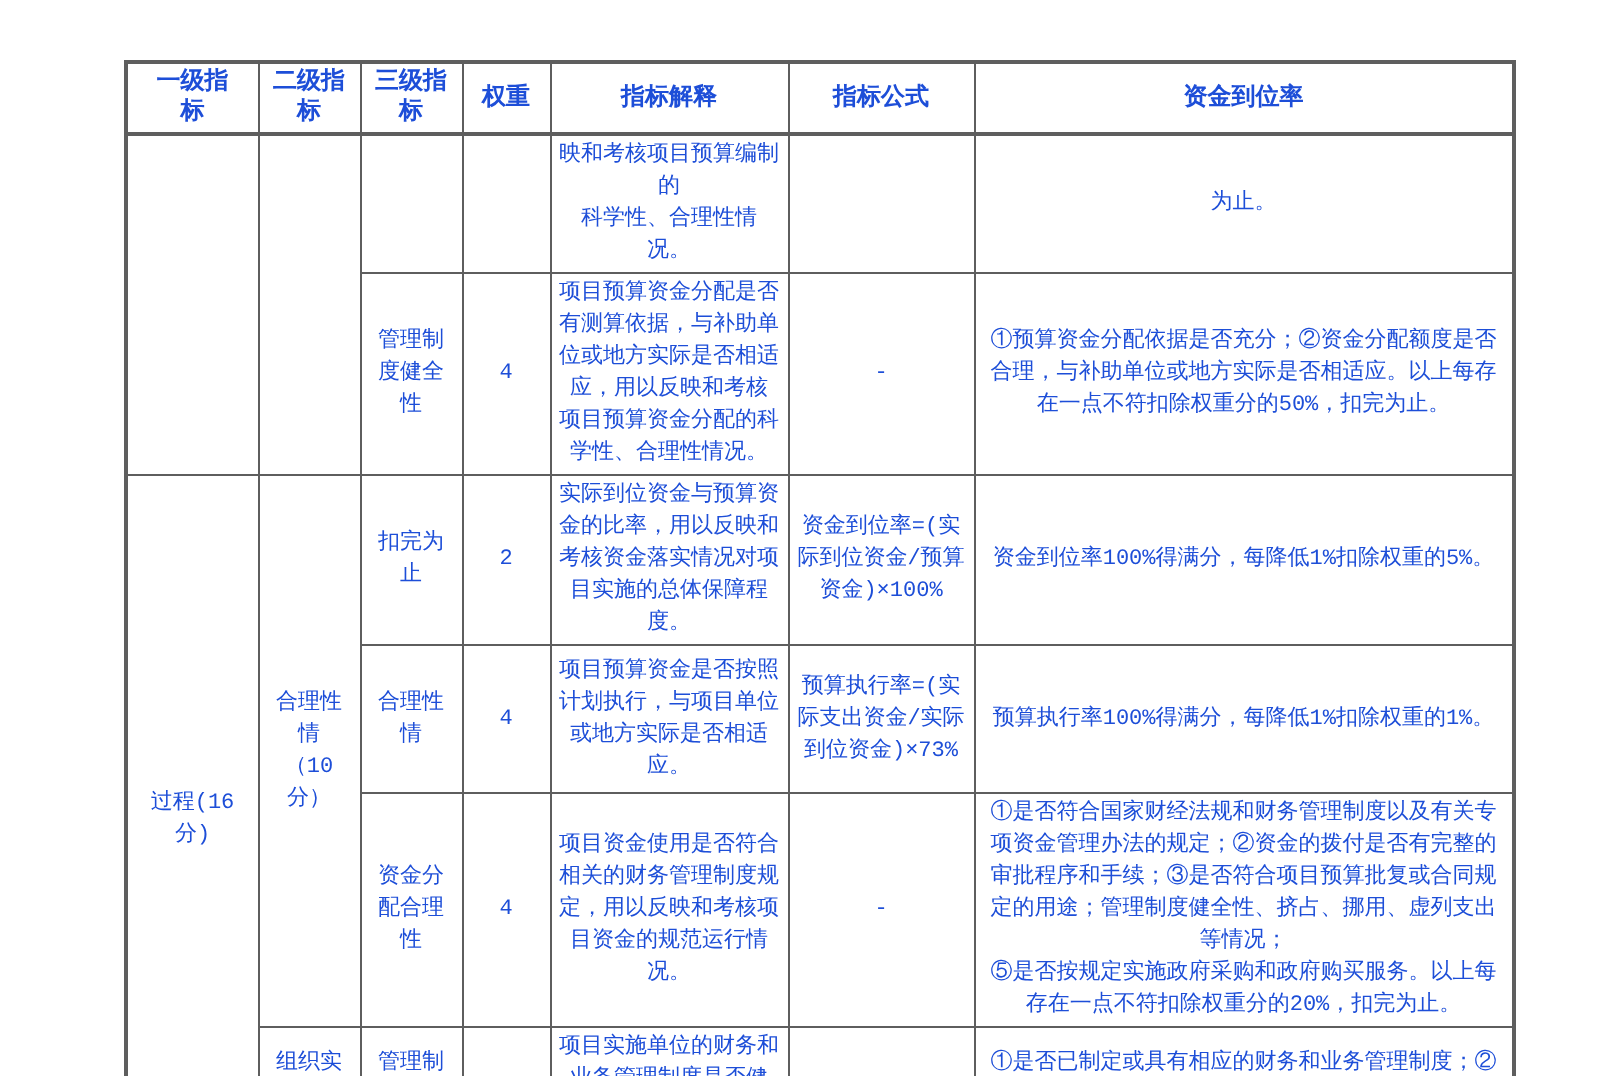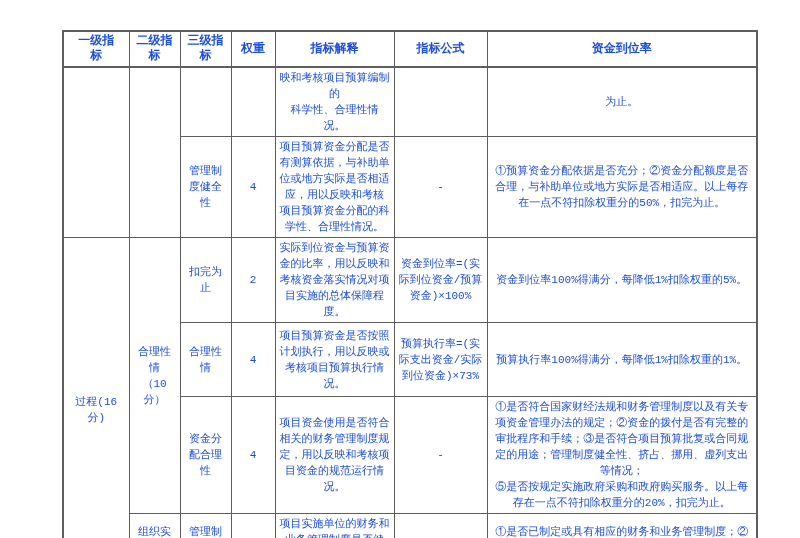--- a/index.html
+++ b/index.html
@@ -132,21 +132,21 @@
       <td>扣完为止</td>
       <td>2</td>
       <td>实际到位资金与预算资金的比率，用以反映和考核资金落实情况对项目实施的总体保障程度。</td>
       <td>资金到位率=(实际到位资金/预算资金)×100%</td>
       <td class="score-cell">资金到位率100%得满分，每降低1%扣除权重的5%。</td>
     </tr>
 
     <tr class="r4">
       <td>合理性情</td>
       <td>4</td>
-      <td>项目预算资金是否按照计划执行，用以反映或考核项目预算执行情况。</td>
+      <td>项目预算资金是否按照计划执行，与项目单位或地方实际是否相适应。</td>
       <td>预算执行率=(实际支出资金/实际到位资金)×73%</td>
       <td class="score-cell">预算执行率100%得满分，每降低1%扣除权重的1%。</td>
     </tr>
 
     <tr class="r5">
       <td>资金分配合理性</td>
       <td>4</td>
       <td>项目资金使用是否符合相关的财务管理制度规定，用以反映和考核项目资金的规范运行情况。</td>
       <td>-</td>
       <td class="score-cell">①是否符合国家财经法规和财务管理制度以及有关专项资金管理办法的规定；②资金的拨付是否有完整的审批程序和手续；③是否符合项目预算批复或合同规定的用途；管理制度健全性、挤占、挪用、虚列支出等情况；

